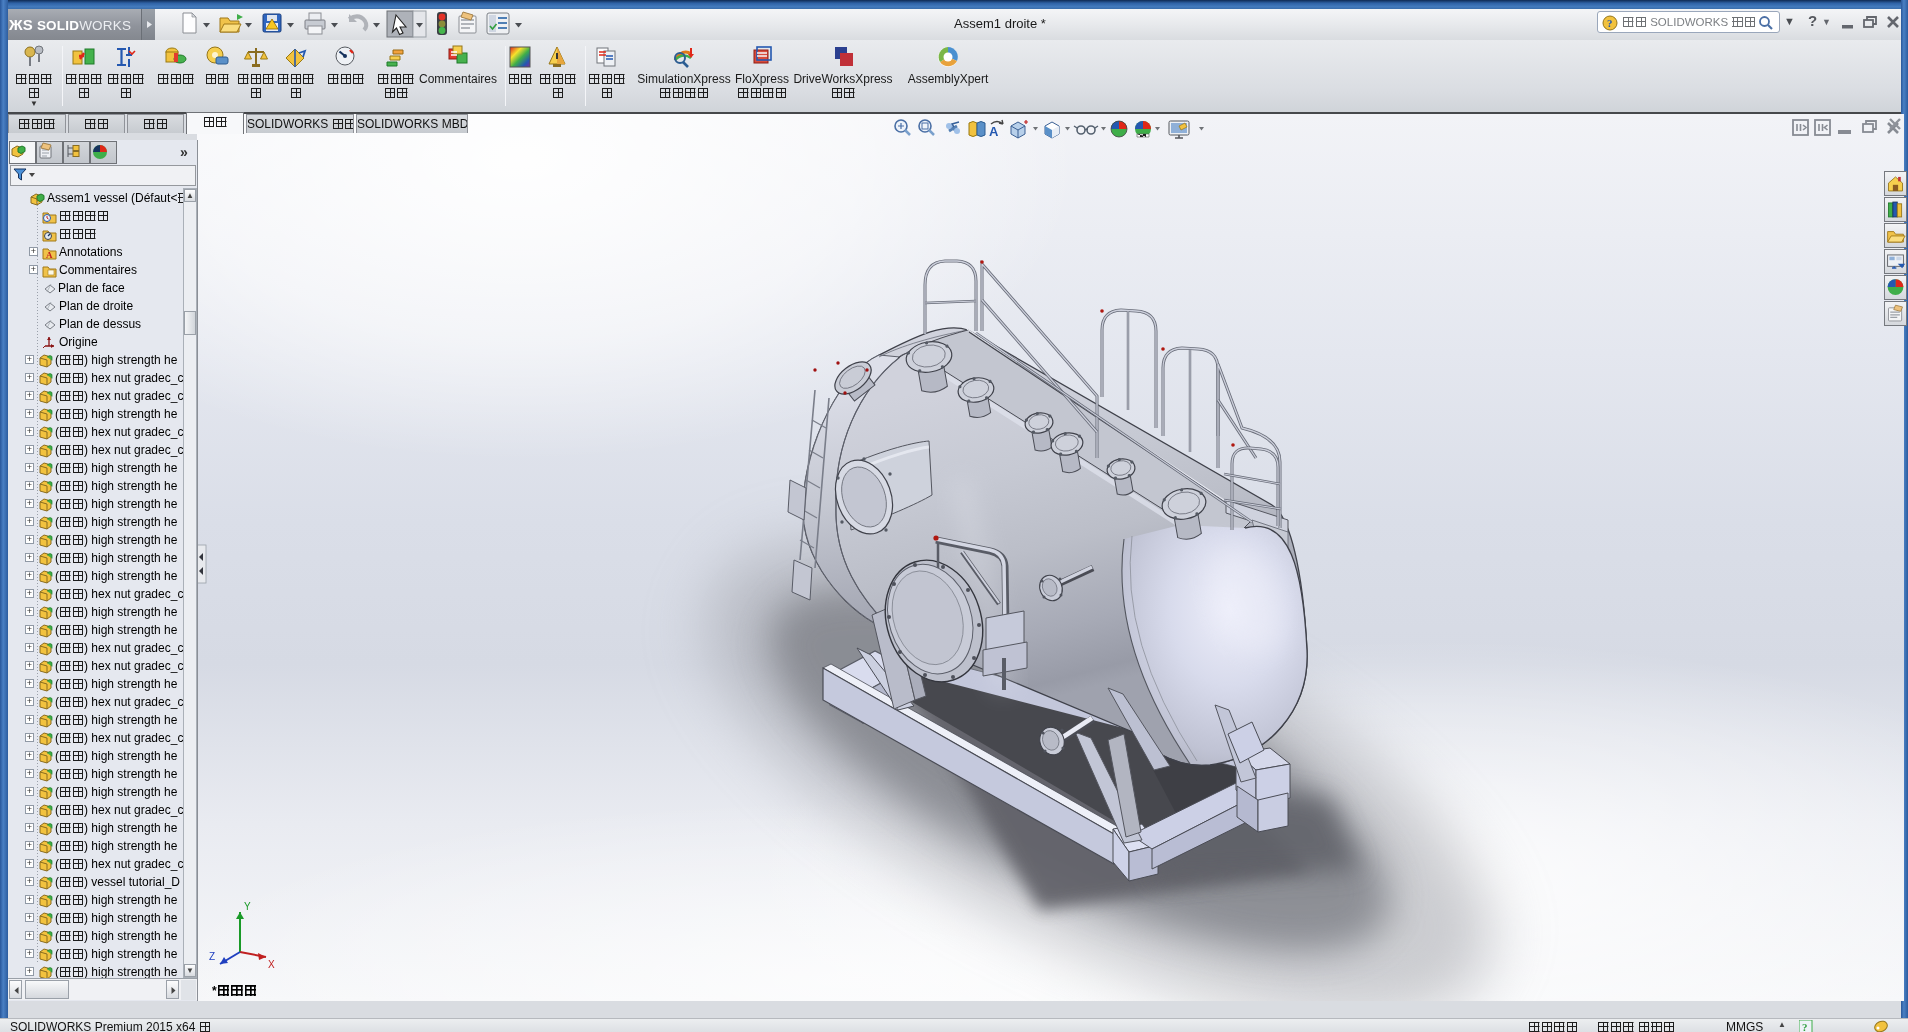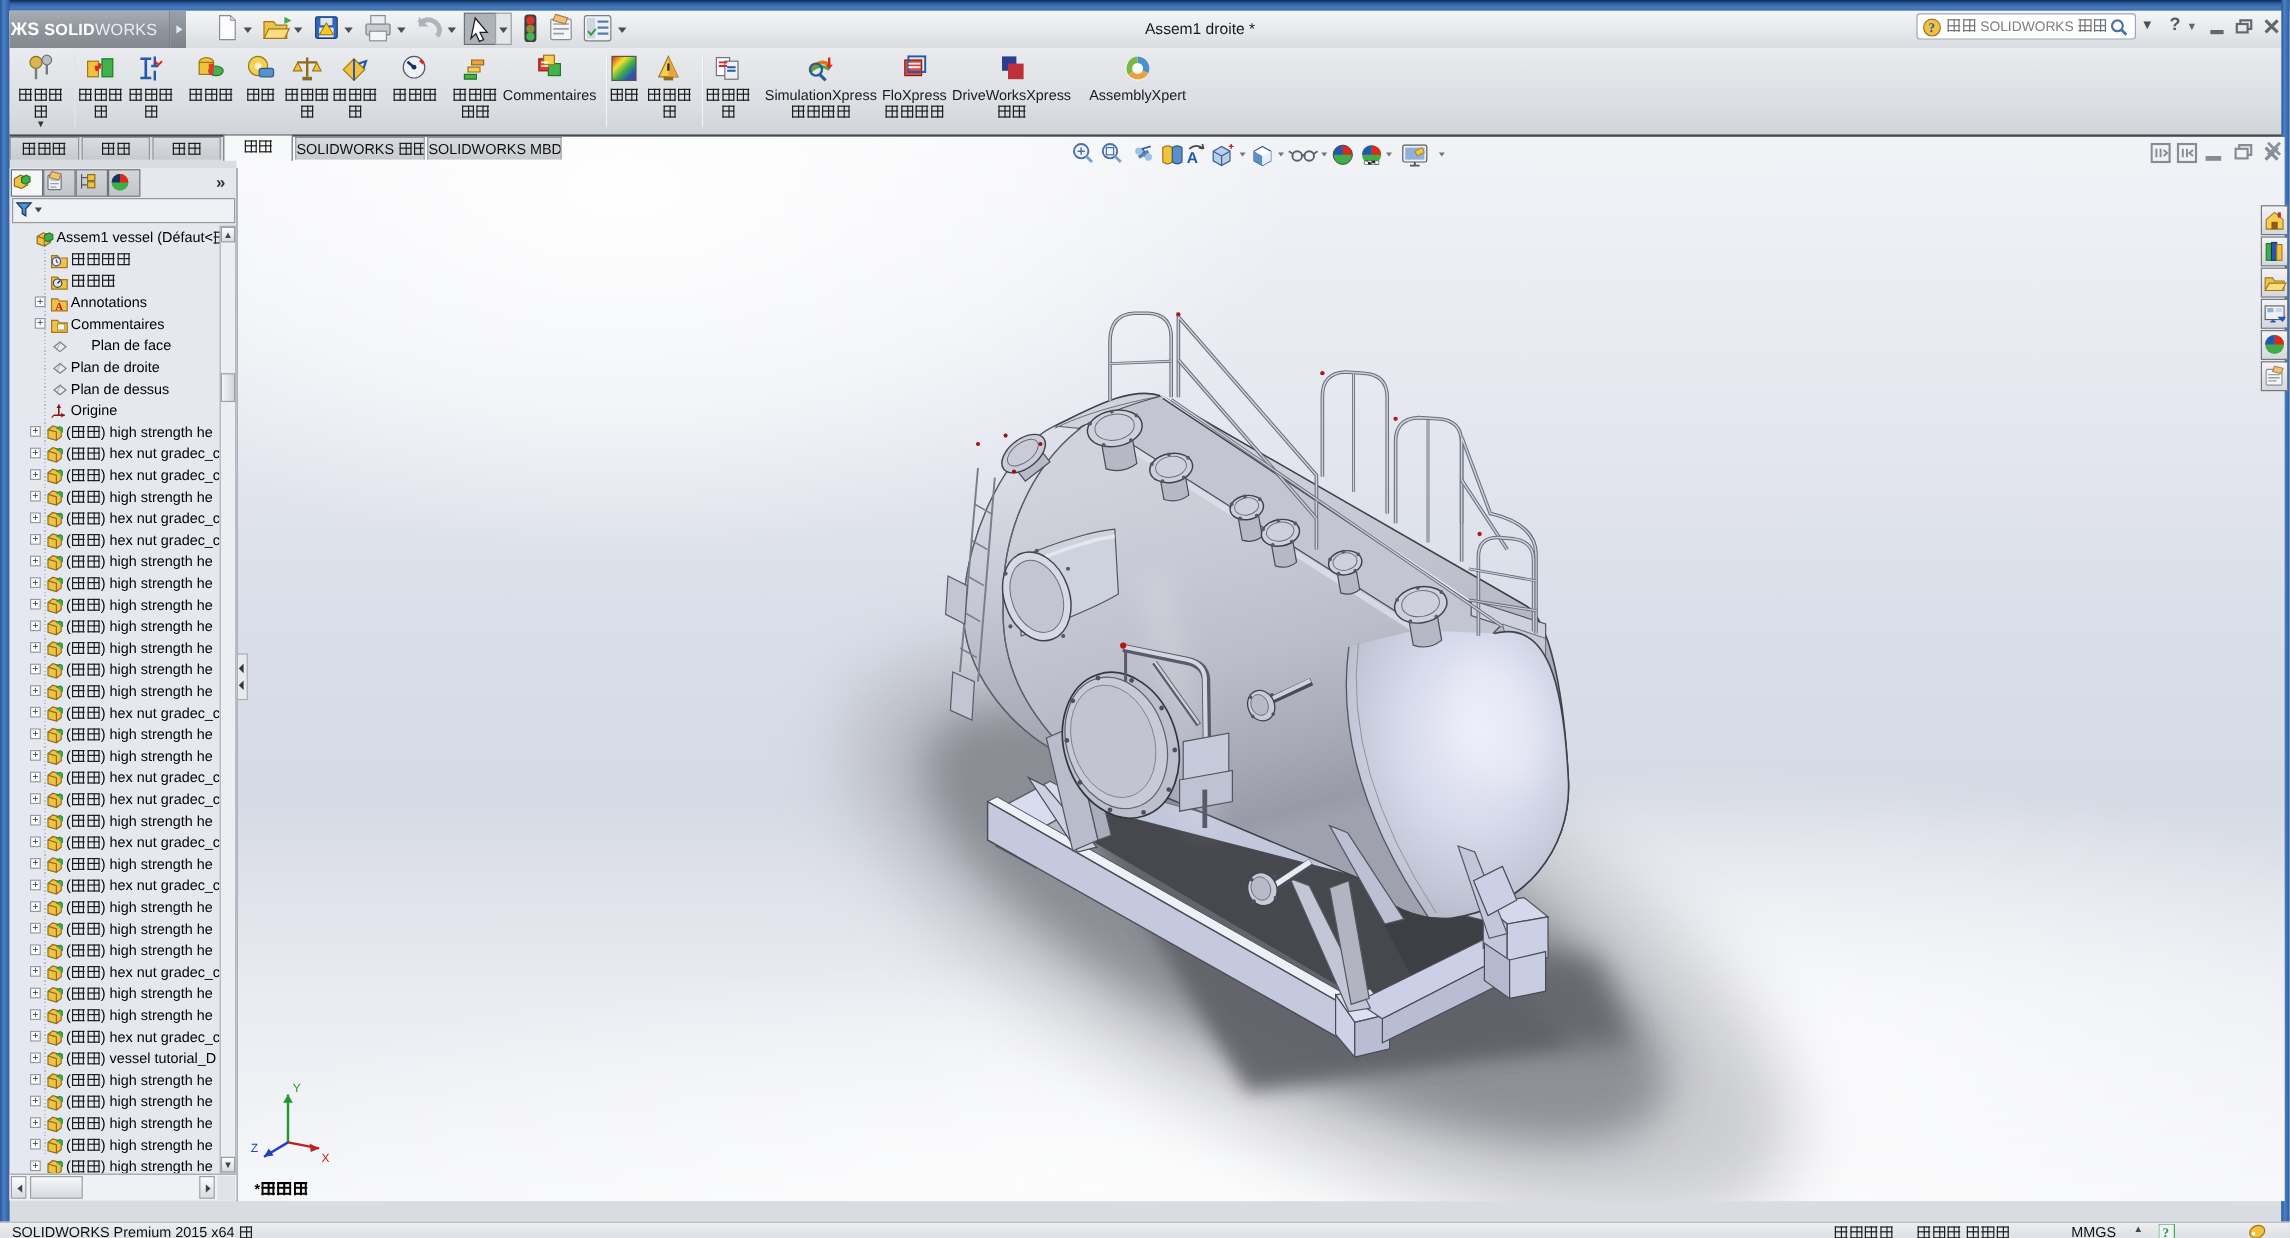--- a/index.html
+++ b/index.html
@@ -721,21 +721,21 @@
           <path d="M1 4 h5 l1.5 2 h6.5 v8 h-13 z" fill="#f0c24a" stroke="#a07818"></path>
           <rect x="6" y="7" width="6" height="5" fill="#fdf9e8" stroke="#a07818" stroke-width=".6"></rect>
         </svg>
         <span class="abs" style="left:51px">Commentaires</span>
       </div>
       <div class="trow" style="top:91px;left:0;width:174px">
         <svg class="abs" style="left:34px;top:2px" width="15" height="15" viewBox="0 0 15 15">
           <path d="M3 8 l5 -4 5 4 -5 4 z" fill="#eceef2" fill-opacity="0.5" stroke="#7a7e86"></path>
           <path d="M5 11 l4 -8" stroke="#9aa0a8" stroke-width=".7"></path>
         </svg>
-        <span class="abs" style="left:68px">Plan de face</span>
+        <span class="abs" style="left:50px">Plan de face</span>
       </div>
       <div class="trow" style="top:109px;left:0;width:174px">
         <svg class="abs" style="left:34px;top:2px" width="15" height="15" viewBox="0 0 15 15">
           <path d="M3 8 l5 -4 5 4 -5 4 z" fill="#eceef2" fill-opacity="0.5" stroke="#7a7e86"></path>
           <path d="M5 11 l4 -8" stroke="#9aa0a8" stroke-width=".7"></path>
         </svg>
         <span class="abs" style="left:51px">Plan de droite</span>
       </div>
       <div class="trow" style="top:127px;left:0;width:174px">
         <svg class="abs" style="left:34px;top:2px" width="15" height="15" viewBox="0 0 15 15">

